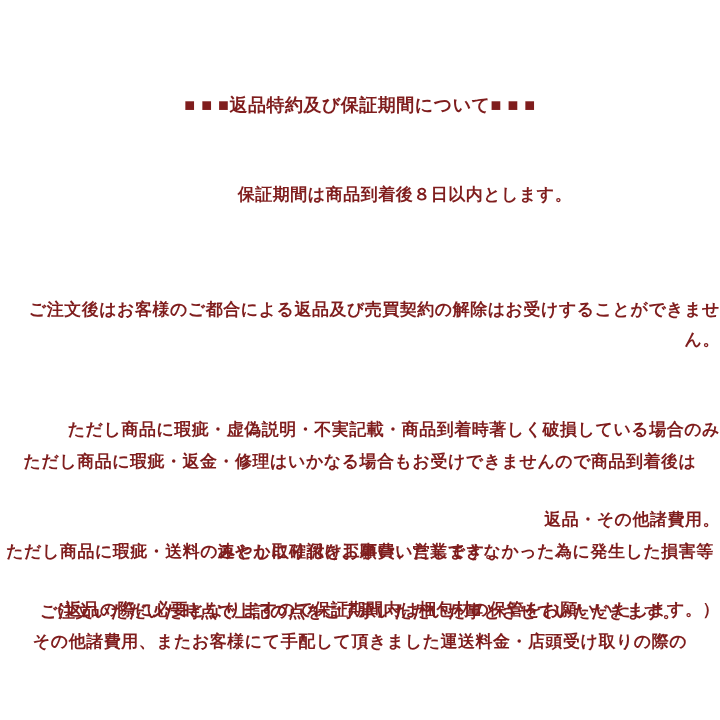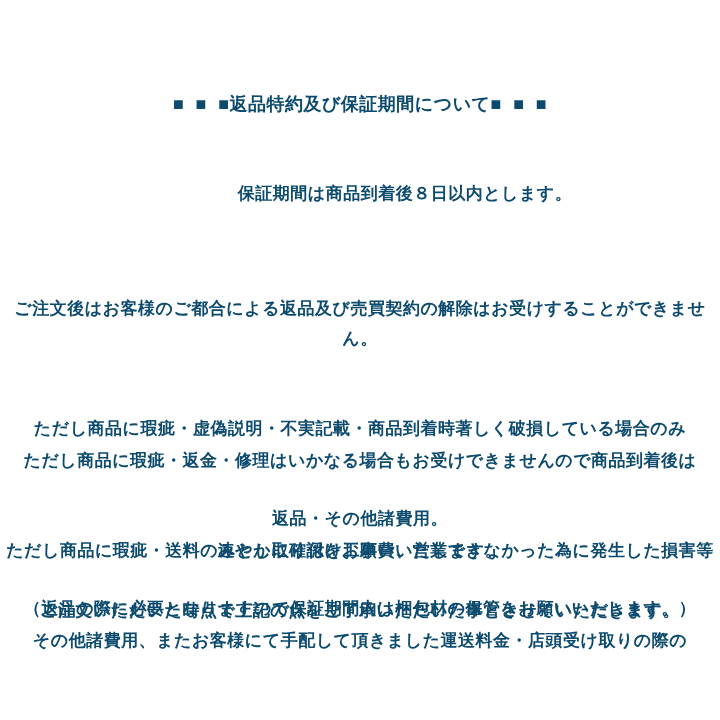--- a/index.html
+++ b/index.html
@@ -6,41 +6,41 @@
     margin: 0;
     padding: 0;
     background: #ffffff;
   }
   .page {
     position: relative;
     width: 720px;
     height: 720px;
     background: #ffffff;
     overflow: hidden;
-    font-family: Liberation Mono, monospace;
+    font-family: Liberation Sans, sans-serif;
     font-weight: 700;
-    color: #0c4a6e;
+    color: #7f1d1d;
   }
   .block {
     position: absolute;
     left: 0;
     width: 720px;
     text-align: center;
     font-size: 17px;
     line-height: 30px;
     letter-spacing: 0.5px;
     white-space: pre-wrap;
   }
   .title-block {
     top: 90px;
     font-size: 18px;
     line-height: 30px;
   }
   .warranty-period-block { top: 180px; padding-left: 45px; }
-  .return-policy-block   { top: 235px; }
+  .return-policy-block   { top: 235px; text-align: right; }
   .after-warranty-block  { top: 387px; }
   .coverage-block        { top: 477px; }
   .agreement-block       { top: 597px; }
   .line { display: block; }
 </style>
 </head>
 <body>
 
 <div class="page">
 

